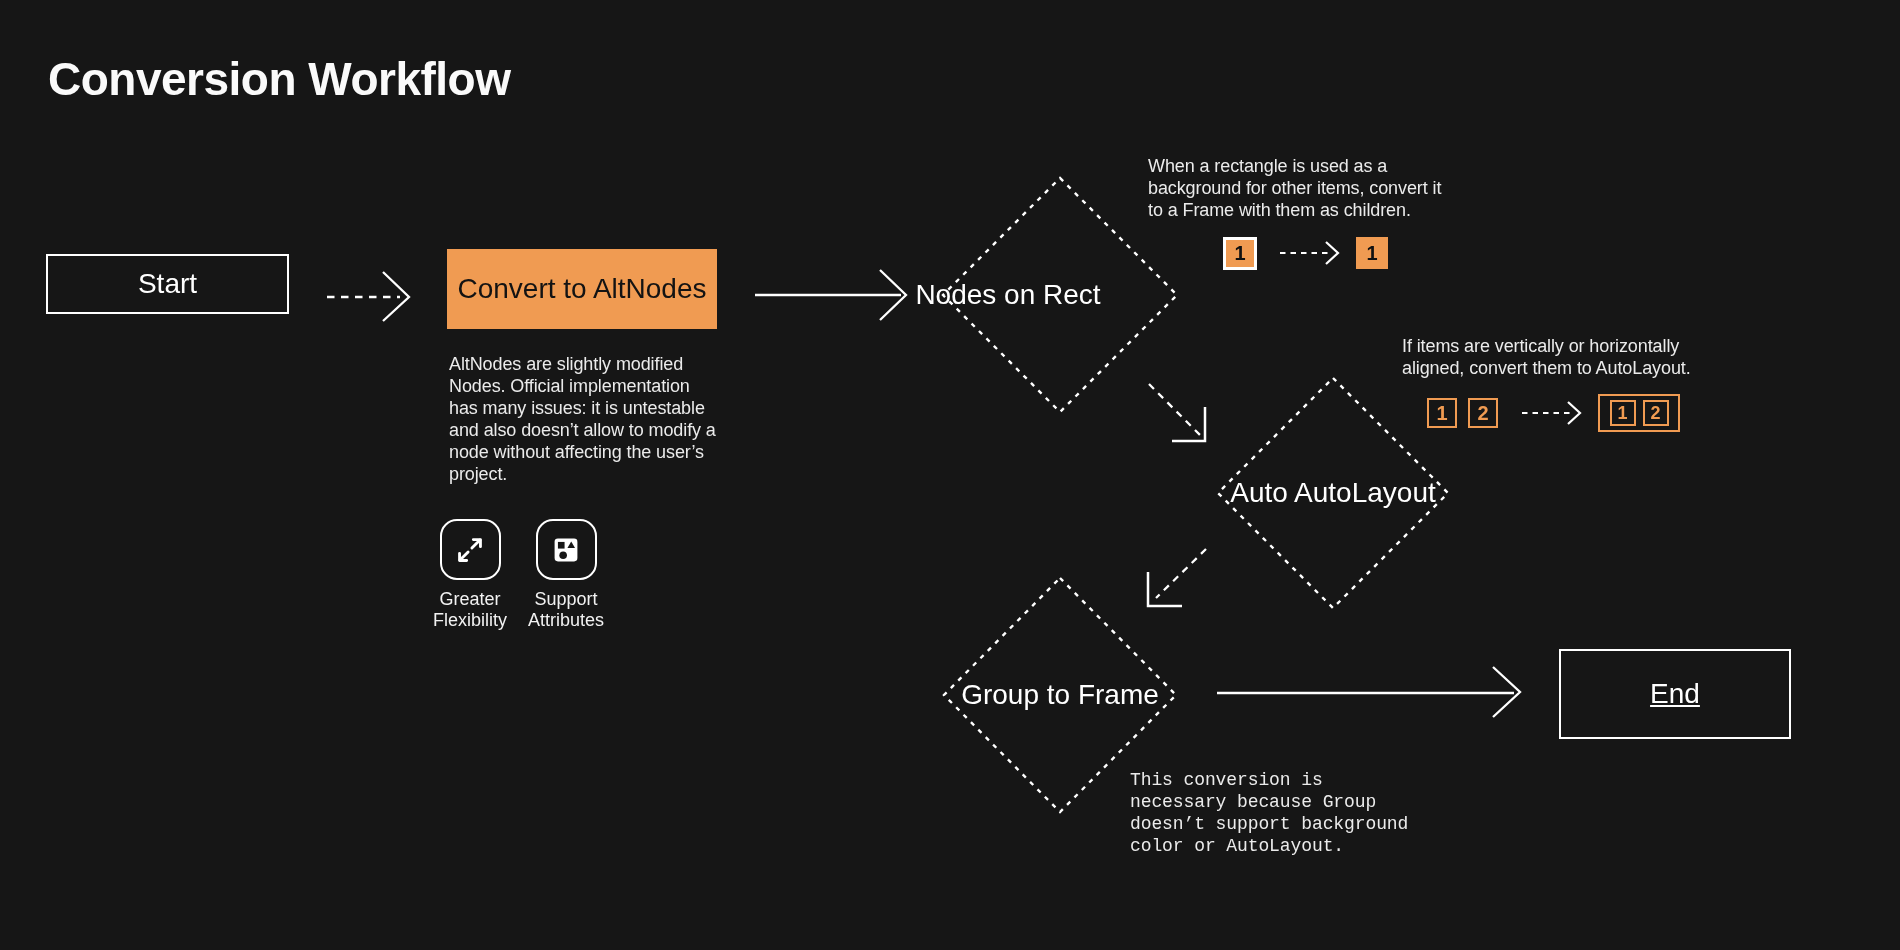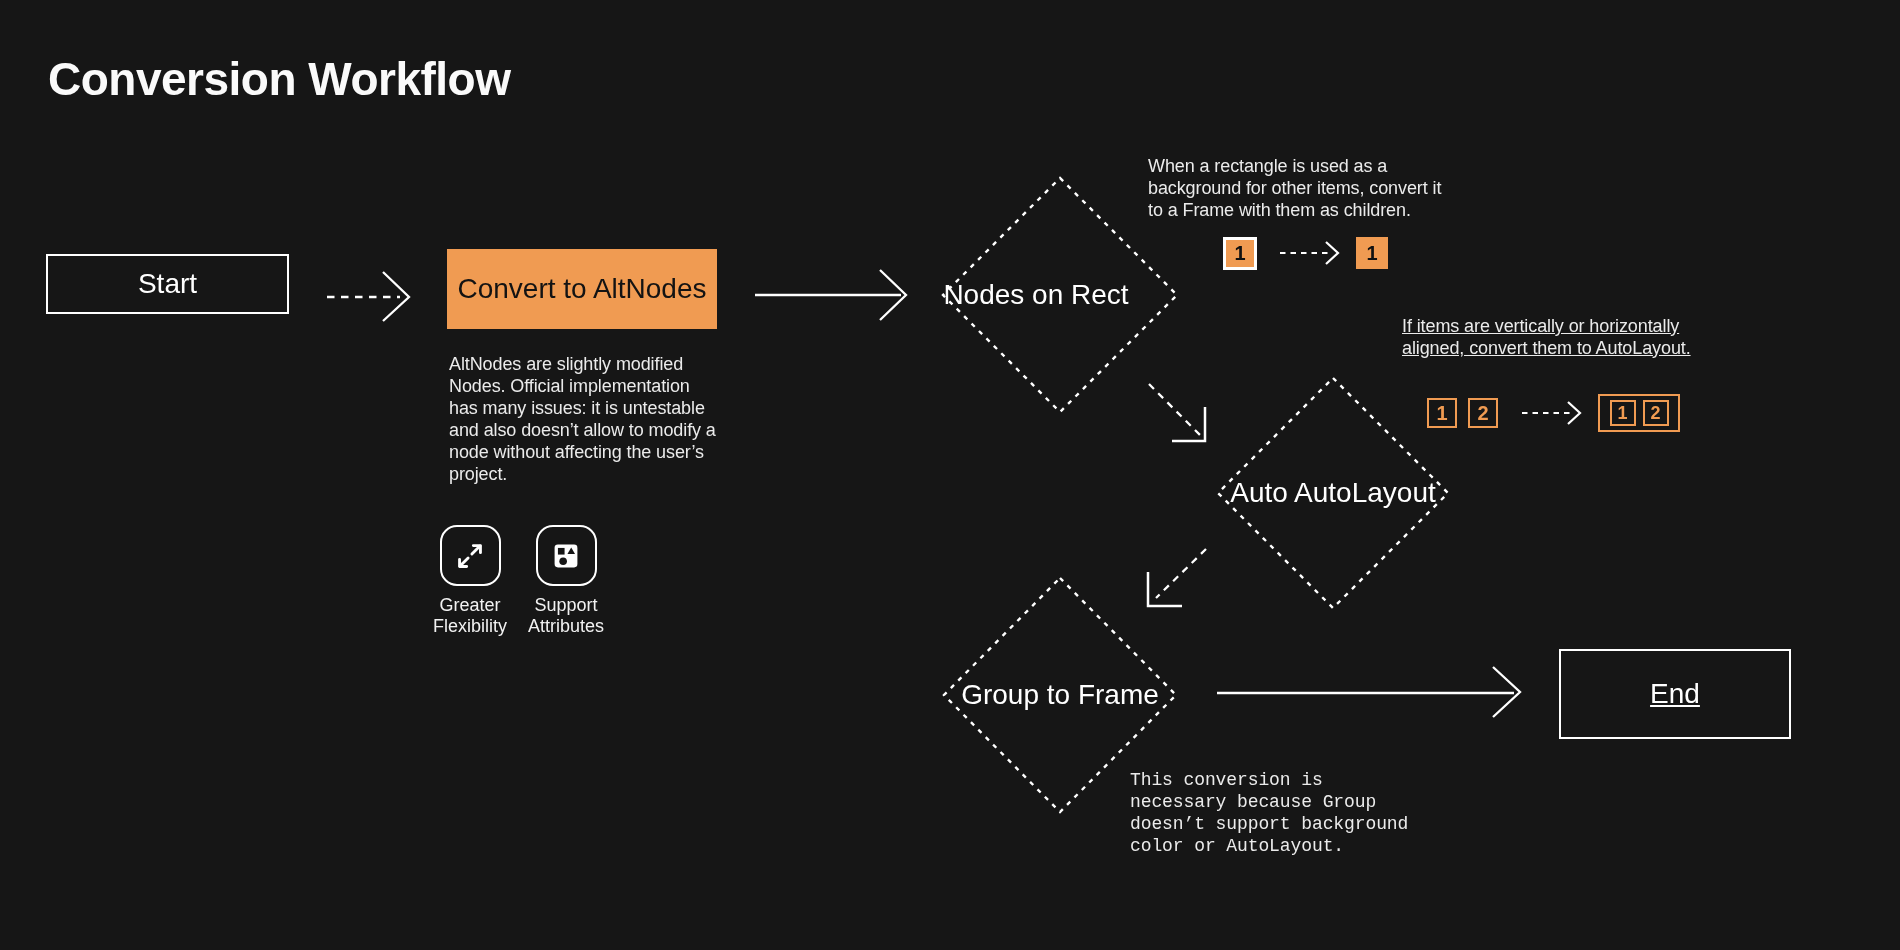--- a/index.html
+++ b/index.html
@@ -20,21 +20,21 @@
   .node.filled{background:#F09B52;color:#131313;font-weight:500;}
   .diamond-label{
     position:absolute;transform:translate(-50%,-50%);font-size:28px;color:#FFFFFF;
     white-space:nowrap;
   }
   .note{
     position:absolute;font-size:18px;line-height:1.22;color:#EBEBEB;
     letter-spacing:-0.1px;
   }
   .features{position:absolute;left:438px;top:511px;display:flex;gap:32px;}
-  .feature{display:flex;flex-direction:column;align-items:center;width:96px;margin:14px -16px;}
+  .feature{display:flex;flex-direction:column;align-items:center;width:96px;margin:8px -16px;}
   .feature .tile{
     width:61px;height:61px;border:2.5px solid #FFFFFF;border-radius:17px;
     display:flex;align-items:center;justify-content:center;box-sizing:border-box;
   }
   .feature .flabel{
     margin-top:9px;font-size:18px;line-height:1.18;color:#F2F2F2;text-align:center;
   }
   .chip{
     position:absolute;display:flex;align-items:center;justify-content:center;
     box-sizing:border-box;font-weight:700;font-size:20px;
@@ -103,35 +103,35 @@
   <div class="title">Conversion Workflow</div>
 
   <div class="node outlined" style="left:46px;top:254px;width:243px;height:60px;">
     <span>Start</span>
   </div>
 
   <div class="node filled" style="left:447px;top:249px;width:270px;height:80px;">
     <span>Convert to AltNodes</span>
   </div>
 
-  <div class="diamond-label" style="left:1036px;top:295px;">Nodes on Rect</div>
+  <div class="diamond-label" style="left:1008px;top:295px;">Nodes on Rect</div>
 
   <div class="diamond-label" style="left:1333px;top:493px;">Auto AutoLayout</div>
 
   <div class="diamond-label" style="left:1060px;top:695px;">Group to Frame</div>
 
   <div class="node outlined" style="left:1559px;top:649px;width:232px;height:90px;text-decoration:underline;">
     <span>End</span>
   </div>
 
   <div class="note" style="left:449px;top:354px;width:268px;">AltNodes are slightly modified Nodes. Official implementation has many issues: it is untestable and also doesn’t allow to modify a node without affecting the user’s project.</div>
 
   <div class="note" style="left:1148px;top:156px;width:312px;">When a rectangle is used as a background for other items, convert it to a Frame with them as children.</div>
 
-  <div class="note" style="left:1402px;top:316px;width:330px;text-decoration:underline;">If items are vertically or horizontally aligned, convert them to AutoLayout.</div>
+  <div class="note" style="left:1402px;top:336px;width:330px;">If items are vertically or horizontally aligned, convert them to AutoLayout.</div>
 
   <div class="note" style="left:1130px;top:770px;width:288px;font-family:Liberation Mono, monospace;">This conversion is necessary because Group doesn’t support background color or AutoLayout.</div>
 
   <div class="features">
     <div class="feature">
       <div class="tile">
         <svg width="38" height="38" viewBox="0 0 40 40" fill="none" stroke="#FFFFFF" stroke-width="3" stroke-linecap="round" stroke-linejoin="round">
           <line x1="22" y1="18" x2="30.5" y2="9.5"></line>
           <polyline points="23.5,9 31,9 31,16.5"></polyline>
           <line x1="18" y1="22" x2="9.5" y2="30.5"></line>

